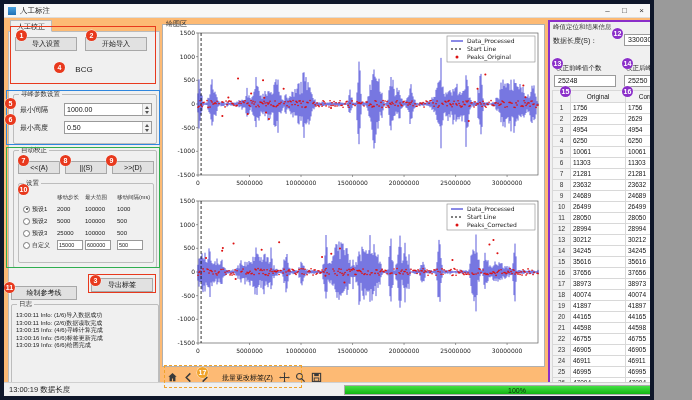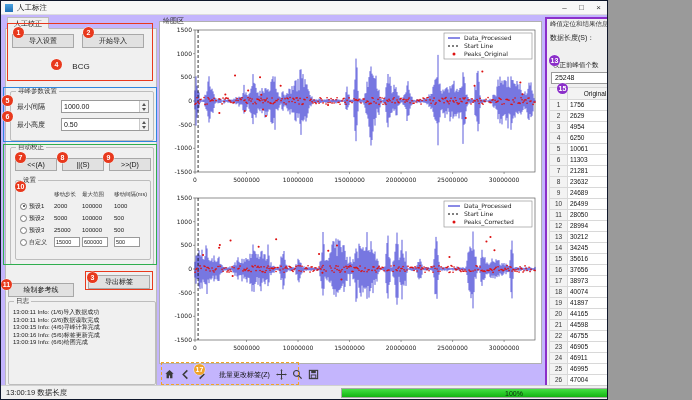--- a/index.html
+++ b/index.html
@@ -1,18 +1,18 @@
 <!DOCTYPE html>
 <html><head>
 <meta charset="utf-8">
 <style>
   *{margin:0;padding:0;box-sizing:border-box}
   html,body{width:692px;height:400px}
   body{font-family:"Liberation Sans","DejaVu Sans",sans-serif;background:#9a9a9a}
-  .window{position:relative;width:608px;height:400px;background:#c4b5fd;border:1px solid #0f172a;overflow:hidden}
+  .window{position:relative;width:654px;height:400px;background:#fdba74;border:4px solid #0f172a;overflow:hidden}
   .titlebar{position:absolute;left:0;top:0;right:0;height:14px;background:#f7f7f7;border-bottom:1px solid #dcdcdc;display:flex;align-items:center;z-index:5}
   .app-icon{width:8px;height:8px;margin:0 4px 0 4px;background:linear-gradient(#4aa3e0,#1f6fb5)}
   .title-text{font-size:7.5px;color:#222}
   .win-btns{margin-left:auto;display:flex}
   .win-btn{width:17px;height:13px;font-size:8px;line-height:13px;text-align:center;color:#333;cursor:default}
   
   .tab{position:absolute;left:6px;top:16px;width:42px;height:12px;background:#f0f0f0;border:1px solid #bbb;border-bottom:1px solid #f0f0f0;font-size:7px;text-align:center;line-height:11px;color:#222;z-index:3}
   .left-panel{position:absolute;left:4px;top:27px;width:152px;height:359px;background:#f0f0f0;border:1px solid #bbb;z-index:2}
   .btn{position:absolute;background:#e1e1e1;border:1px solid #a8a8a8;font-size:7px;color:#111;display:flex;align-items:center;justify-content:center;font-family:inherit}
   .bcg{position:absolute;left:0;right:0;top:33px;text-align:center;font-size:8px;color:#222}

